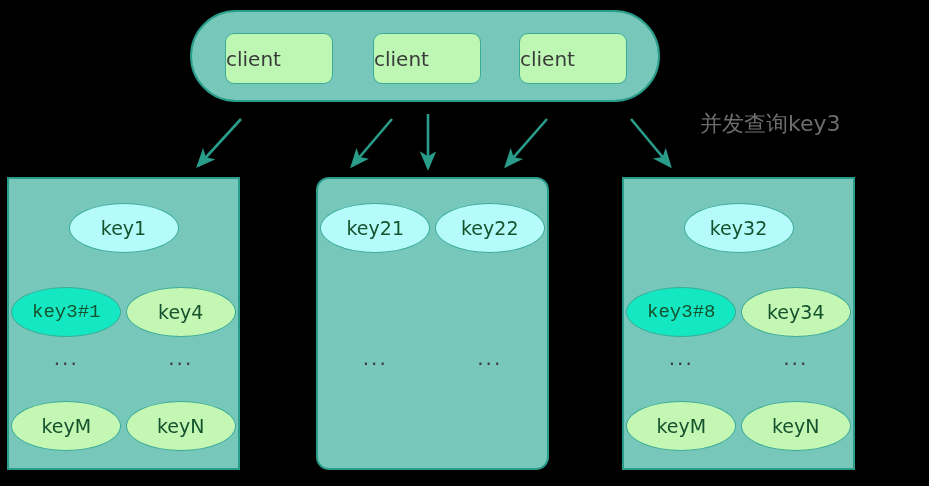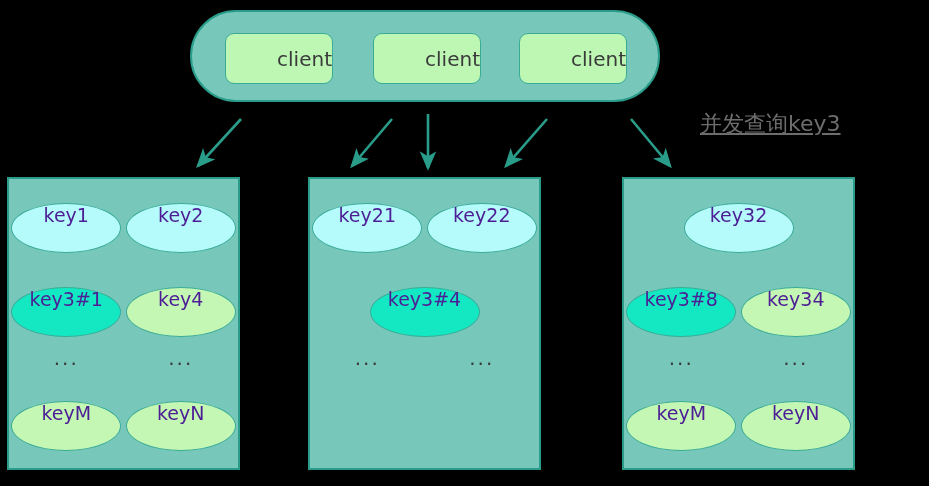--- a/index.html
+++ b/index.html
@@ -40,37 +40,36 @@
     position: absolute;
     top: 21px;
     width: 108px;
     height: 51px;
     background: #bdf7b3;
     border: 1.6px solid #3aab97;
     border-radius: 9px;
     box-sizing: border-box;
     display: flex;
     align-items: center;
-    justify-content: flex-end;
+    justify-content: flex-start;
     font-size: 20px;
     color: #3a3a3a;
   }
   .client-box.c1 { left: 33px; }
   .client-box.c2 { left: 181px; }
   .client-box.c3 { left: 327px; }
 
   
   .annotation {
     position: absolute;
     left: 700px;
     top: 109px;
     font-size: 22px;
     color: #6d6d6d;
     white-space: nowrap;
-    text-decoration: underline;
   }
 
   
   #arrow-layer {
     position: absolute;
     left: 0;
     top: 0;
     width: 929px;
     height: 486px;
     pointer-events: none;
@@ -80,21 +79,21 @@
   .server-box {
     position: absolute;
     top: 177px;
     width: 233px;
     height: 293px;
     background: #77c8bb;
     border: 2px solid #2a9d8a;
     box-sizing: border-box;
   }
   .server-box.s1 { left: 7px; }
-  .server-box.s2 { left: 308px; }
+  .server-box.s2 { left: 316px; border-radius: 13px; }
   .server-box.s3 { left: 622px; }
 
   .key-row {
     position: absolute;
     left: 0;
     width: 100%;
     height: 50px;
     display: flex;
     justify-content: space-around;
     align-items: center;
@@ -104,28 +103,28 @@
   .key-row.r3 { top: 166px; height: 26px; }
   .key-row.r4 { top: 222px; }
 
   .key-ellipse {
     width: 110px;
     height: 50px;
     border-radius: 50%;
     border: 1.4px solid #3aab97;
     box-sizing: border-box;
     display: flex;
-    align-items: flex-start;
+    align-items: center;
     justify-content: center;
     font-size: 19px;
-    color: #4c1d95;
+    color: #14532d;
     white-space: nowrap;
   }
   .key-ellipse.cyan      { background: #b6fbfb; }
-  .key-ellipse.highlight { background: #14e8c3; }
+  .key-ellipse.highlight { background: #14e8c3; font-family: Liberation Mono, monospace; }
   .key-ellipse.green     { background: #c5f7b4; }
 
   .ellipsis {
     width: 110px;
     text-align: center;
     font-size: 20px;
     color: #3a3a3a;
     letter-spacing: 2px;
     line-height: 1;
   }
@@ -162,23 +161,20 @@
         <line x1="547" y1="119" x2="506" y2="166"></line>
         <line x1="631" y1="119" x2="670" y2="166"></line>
       </g>
   </svg>
 
   <div class="server-box s1">
     <div class="key-row r1">
       <div class="key-ellipse cyan">
           <span>key1</span>
         </div>
-      <div class="key-ellipse cyan">
-          <span>key2</span>
-        </div>
     </div>
     <div class="key-row r2">
       <div class="key-ellipse highlight">
           <span>key3#1</span>
         </div>
       <div class="key-ellipse green">
           <span>key4</span>
         </div>
     </div>
     <div class="key-row r3">
@@ -198,23 +194,20 @@
   <div class="server-box s2">
     <div class="key-row r1">
       <div class="key-ellipse cyan">
           <span>key21</span>
         </div>
       <div class="key-ellipse cyan">
           <span>key22</span>
         </div>
     </div>
     <div class="key-row r2">
-      <div class="key-ellipse highlight">
-          <span>key3#4</span>
-        </div>
     </div>
     <div class="key-row r3">
       <div class="ellipsis">...</div>
       <div class="ellipsis">...</div>
     </div>
   </div>
 
   <div class="server-box s3">
     <div class="key-row r1">
       <div class="key-ellipse cyan">

